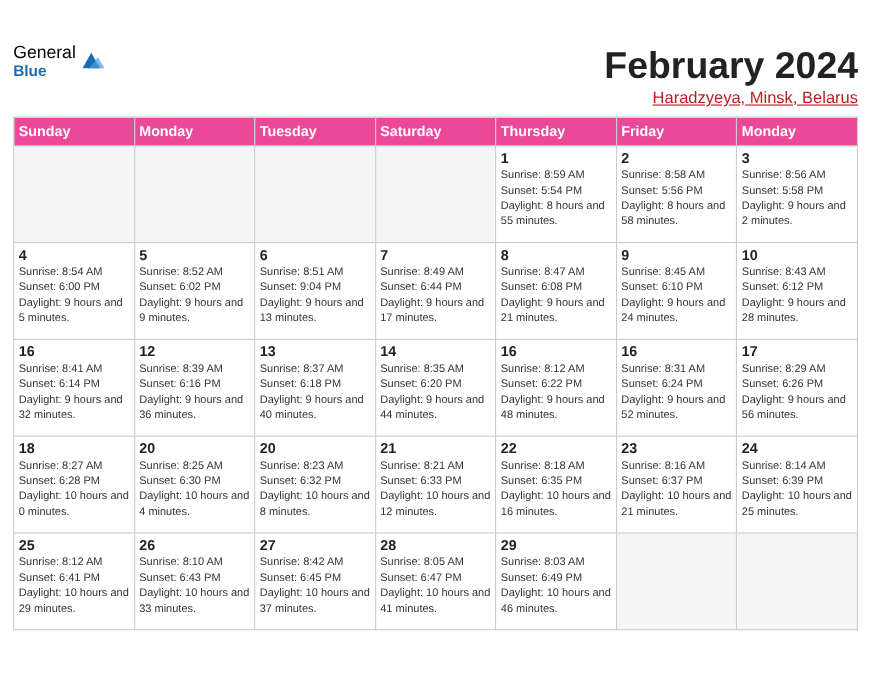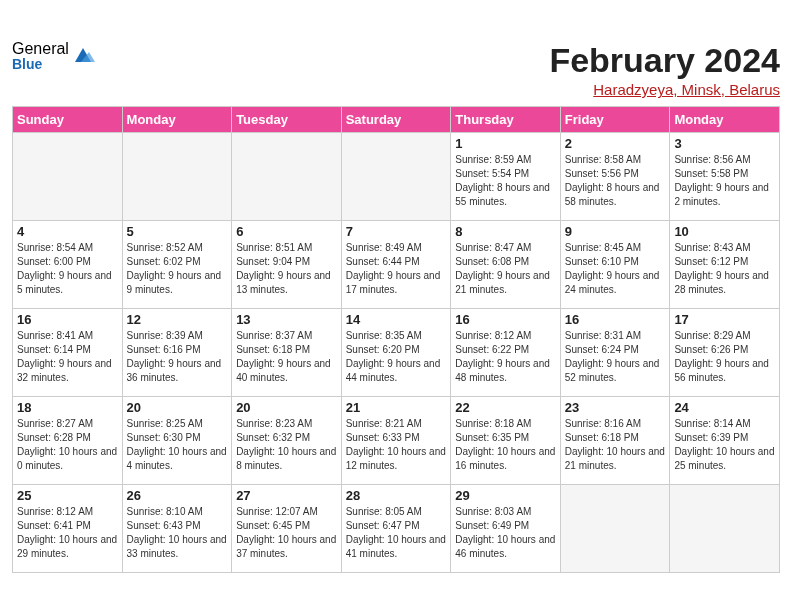--- a/index.html
+++ b/index.html
@@ -290,21 +290,21 @@
           <td>
             <div class="day-number">22</div>
             <div class="day-info">Sunrise: 8:18 AM
 Sunset: 6:35 PM
 Daylight: 10 hours
 and 16 minutes.</div>
           </td>
           <td>
             <div class="day-number">23</div>
             <div class="day-info">Sunrise: 8:16 AM
-Sunset: 6:18 PM
+Sunset: 6:37 PM
 Daylight: 10 hours
 and 21 minutes.</div>
           </td>
           <td>
             <div class="day-number">24</div>
             <div class="day-info">Sunrise: 8:14 AM
 Sunset: 6:39 PM
 Daylight: 10 hours
 and 25 minutes.</div>
           </td>
@@ -319,21 +319,21 @@
           </td>
           <td>
             <div class="day-number">26</div>
             <div class="day-info">Sunrise: 8:10 AM
 Sunset: 6:43 PM
 Daylight: 10 hours
 and 33 minutes.</div>
           </td>
           <td>
             <div class="day-number">27</div>
-            <div class="day-info">Sunrise: 12:07 AM
+            <div class="day-info">Sunrise: 8:42 AM
 Sunset: 6:45 PM
 Daylight: 10 hours
 and 37 minutes.</div>
           </td>
           <td>
             <div class="day-number">28</div>
             <div class="day-info">Sunrise: 8:05 AM
 Sunset: 6:47 PM
 Daylight: 10 hours
 and 41 minutes.</div>

